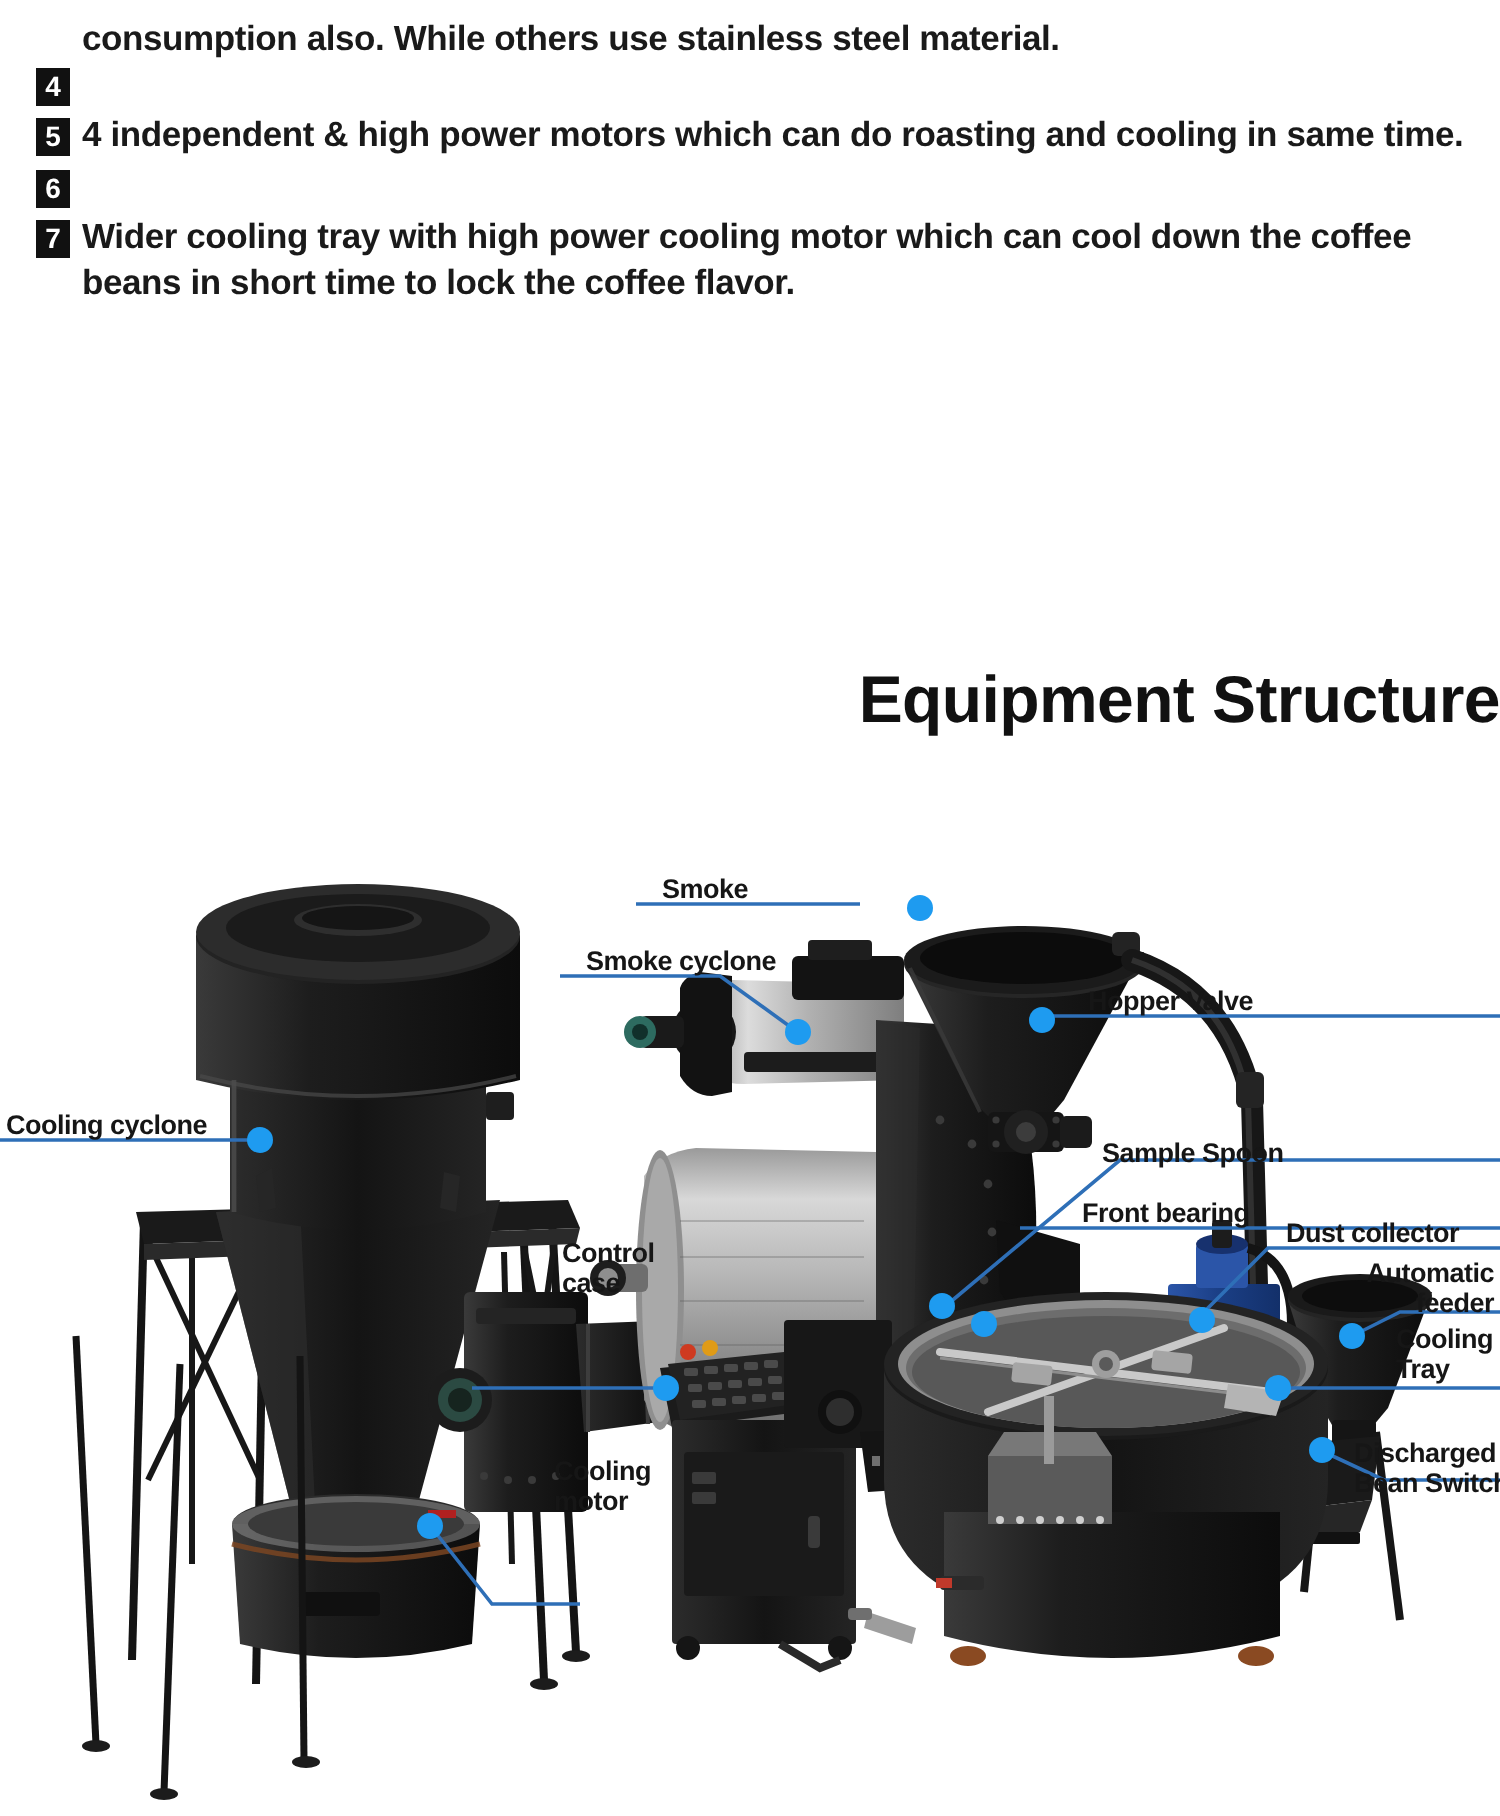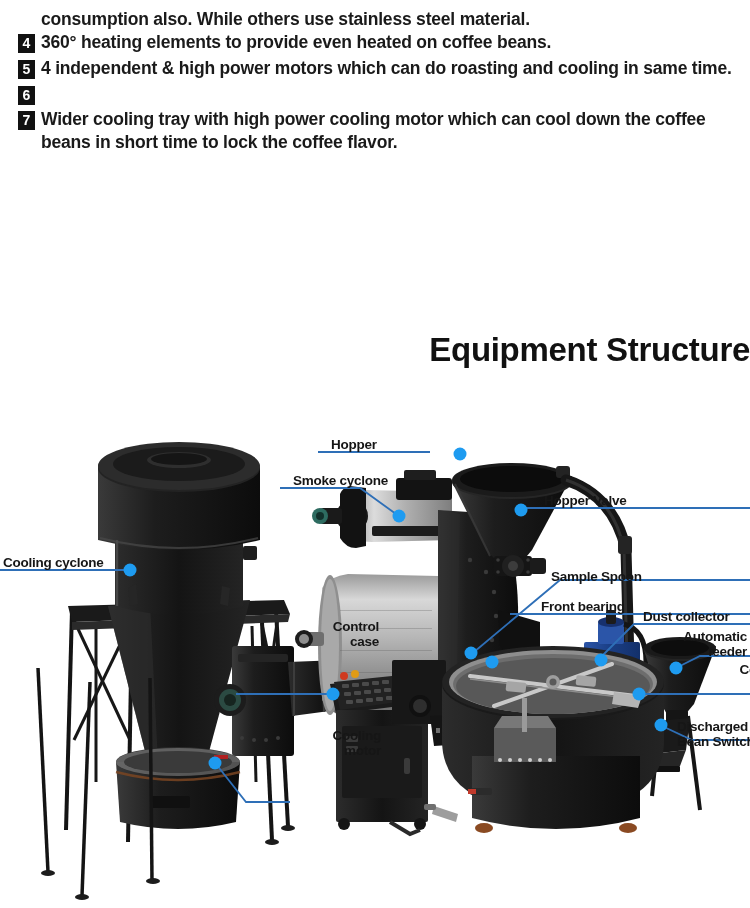--- a/index.html
+++ b/index.html
@@ -66,33 +66,32 @@
 
   .lbl{
     position:absolute;
     font-size:13.5px;
     font-weight:bold;
     color:#161616;
     letter-spacing:-0.25px;
     line-height:1.12;
     white-space:nowrap;
   }
-  .lbl.ctr{text-align:right;margin-left:38px;}
+  .lbl.ctr{text-align:left;}
   .lbl.rt{text-align:right;}
 </style>
 </head>
 <body>
 
 <div id="feature-list">
 
   <div class="clipped-line">consumption also. While others use stainless steel material.</div>
 
   <div class="feat-row">
     <div class="feat-num">4</div>
-    <div class="feat-text">360° heating elements to provide even heated on coffee beans.</div>
   </div>
 
   <div class="feat-row">
     <div class="feat-num">5</div>
     <div class="feat-text">4 independent &amp; high power motors which can do roasting and cooling in same time.</div>
   </div>
 
   <div class="feat-row">
     <div class="feat-num">6</div>
   </div>
@@ -458,21 +457,21 @@
       <circle cx="601" cy="250" r="6.5"></circle>
       <circle cx="676" cy="258" r="6.5"></circle>
       <circle cx="639" cy="284" r="6.5"></circle>
       <circle cx="661" cy="315" r="6.5"></circle>
       <circle cx="333" cy="284" r="6.5"></circle>
       <circle cx="215" cy="353" r="6.5"></circle>
     </g>
   </svg>
 
   <div class="lbl" style="left:3px;  top:145px;">Cooling cyclone</div>
-  <div class="lbl" style="left:331px; top:27px;">Hopper</div>
+  <div class="lbl" style="left:331px; top:27px;">Smoke</div>
   <div class="lbl" style="left:293px; top:63px;">Smoke cyclone</div>
   <div class="lbl" style="left:544px; top:83px;">Hopper Valve</div>
   <div class="lbl" style="left:551px; top:159px;">Sample Spoon</div>
   <div class="lbl" style="left:541px; top:189px;">Front bearing</div>
   <div class="lbl" style="left:624px; top:199px;margin-left:19px;">Dust collector</div>
 
   <div class="lbl rt" style="left:608px; top:219px; width:139px;">
     <span>Automatic</span><br>
     <span>feeder</span>
   </div>

